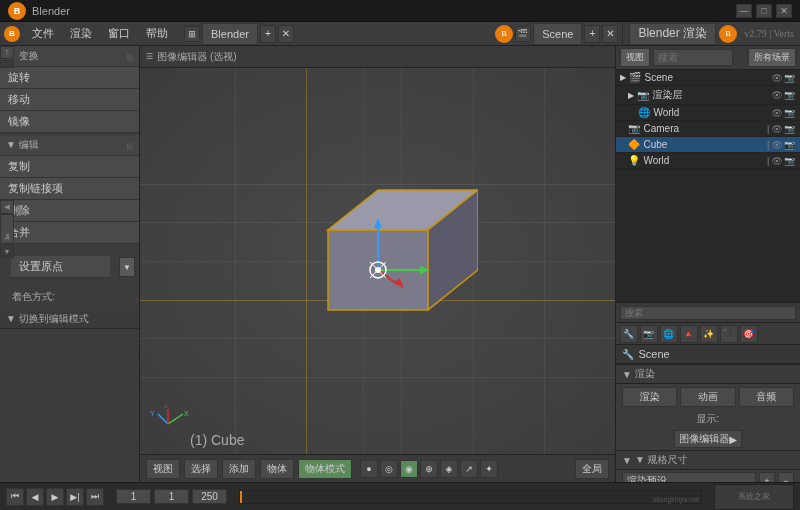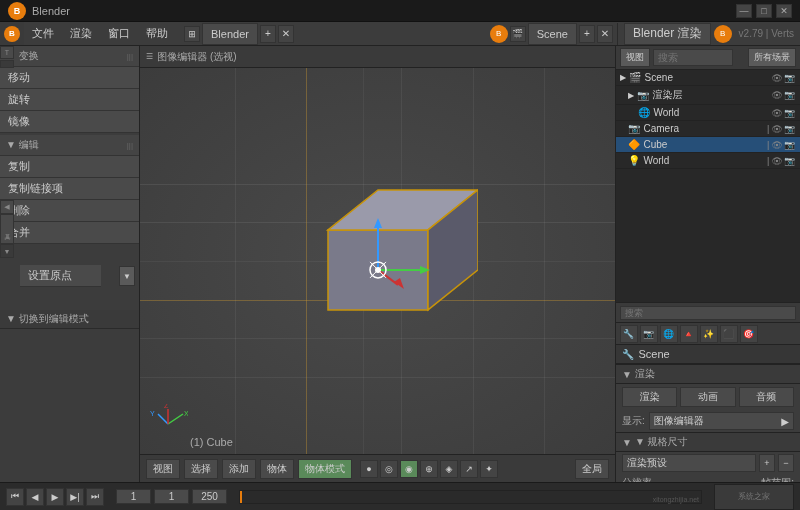--- a/index.html
+++ b/index.html
@@ -310,20 +310,21 @@
       cursor: pointer;
       height: 22px;
       display: flex;
       align-items: center;
     }
 
     .version-info {
       color: #777;
       font-size: 10px;
       margin-left: 4px;
+      font-family: Liberation Serif, serif;
     }
 
     .search-bar {
       background: #4a4a4a;
       border: 1px solid #333;
       color: #ccc;
       padding: 2px 4px;
       font-size: 10px;
       width: 80px;
     }
@@ -391,43 +392,46 @@
     <div style="position:absolute;left:0;top:46px;width:14px;display:flex;flex-direction:column;gap:1px;z-index:10;">
       <div style="width:14px;background:#4a4a4a;border:1px solid #333;font-size:7px;color:#888;padding:2px 1px;cursor:pointer;text-align:center;">T</div>
       <div style="width:14px;height:8px;background:#3a3a3a;border:1px solid #333;"></div>
     </div>
 
     <div class="panel-section">
       <div class="panel-section-header">
         <span>▼ 变换</span>
         <span style="margin-left:auto;font-size:8px;color:#666;">|||</span>
       </div>
+      <button class="panel-btn">旋转</button>
       <button class="panel-btn">移动</button>
-      <button class="panel-btn">旋转</button>
       <button class="panel-btn">镜像</button>
     </div>
 
     <div class="panel-section">
       <div class="panel-section-header">
         <span>▼ 编辑</span>
         <span style="margin-left:auto;font-size:8px;color:#666;">|||</span>
       </div>
       <button class="panel-btn">复制</button>
       <button class="panel-btn">复制链接项</button>
       <button class="panel-btn">删除</button>
       <button class="panel-btn">合并</button>
     </div>
 
     <div style="padding:3px 4px;">
       <div style="display:flex;gap:2px;align-items:center;">
-        <button class="panel-btn" style="flex:1;margin:16px;">设置原点</button>
+        <button class="panel-btn" style="flex:1;margin:7px;">设置原点</button>
         <div style="width:16px;height:20px;background:#5a5a5a;border:1px solid #333;display:flex;align-items:center;justify-content:center;font-size:8px;cursor:pointer;">▼</div>
       </div>
     </div>
 
+    <div style="padding:2px 6px;">
+      <span class="panel-label">着色方式:</span>
+    </div>
 
     <div style="margin-top:4px;">
       <div class="panel-section-toggle">
         <span>▼ 切换到编辑模式</span>
       </div>
     </div>
 
     <div style="position:absolute;left:0;top:200px;width:14px;display:flex;flex-direction:column;gap:0;z-index:10;">
       <div style="width:14px;height:14px;background:#4a4a4a;border:1px solid #333;font-size:7px;color:#888;cursor:pointer;text-align:center;display:flex;align-items:center;justify-content:center;">◀</div>
       <div style="width:14px;height:30px;background:#4a4a4a;border:1px solid #333;font-size:6px;color:#888;cursor:pointer;writing-mode:vertical-rl;text-align:center;display:flex;align-items:center;justify-content:center;">工具</div>
@@ -487,21 +491,21 @@
         <svg width="40" height="40" xmlns="http://www.w3.org/2000/svg">
           <line x1="20" y1="20" x2="35" y2="10" stroke="#44cc44" stroke-width="1.5"></line>
           <text x="36" y="12" fill="#44cc44" font-size="7">X</text>
           <line x1="20" y1="20" x2="10" y2="10" stroke="#3399ff" stroke-width="1.5"></line>
           <text x="2" y="12" fill="#3399ff" font-size="7">Y</text>
           <line x1="20" y1="20" x2="20" y2="5" stroke="#cc3333" stroke-width="1.5"></line>
           <text x="16" y="4" fill="#cc3333" font-size="7">Z</text>
         </svg>
       </div>
 
-      <div style="position:absolute;bottom:6px;left:50px;color:#aaa;font-size:11px;">(1) Cube</div>
+      <div style="position:absolute;bottom:6px;left:50px;color:#aaa;font-size:14px;">(1) Cube</div>
     </div>
 
     <div class="viewport-footer">
       <button class="footer-btn"><span>视图</span></button>
       <button class="footer-btn"><span>选择</span></button>
       <button class="footer-btn"><span>添加</span></button>
       <button class="footer-btn"><span>物体</span></button>
       <button class="footer-btn active"><span>物体模式</span></button>
 
       <div style="display:flex;gap:2px;margin-left:4px;">
@@ -614,21 +618,21 @@
         <span>▼</span>
         <span>渲染</span>
       </div>
 
       <div style="padding:3px 6px;display:flex;gap:3px;">
         <button class="footer-btn" style="flex:1;">渲染</button>
         <button class="footer-btn" style="flex:1;">动画</button>
         <button class="footer-btn" style="flex:1;">音频</button>
       </div>
 
-      <div style="padding:2px 6px;display:flex;align-items:center;gap:4px;">
+      <div style="padding:2px 6px;display:flex;align-items:center;gap:4px;flex-direction:column;">
         <span style="color:#aaa;font-size:10px;">显示:</span>
         <div style="background:#4a4a4a;border:1px solid #333;color:#ccc;padding:1px 4px;font-size:10px;flex:1;display:flex;align-items:center;justify-content:space-between;">
           <span>图像编辑器</span>
           <span>▶</span>
         </div>
       </div>
 
       <div class="prop-section-header">
         <span>▼</span>
         <span>▼ 规格尺寸</span>

